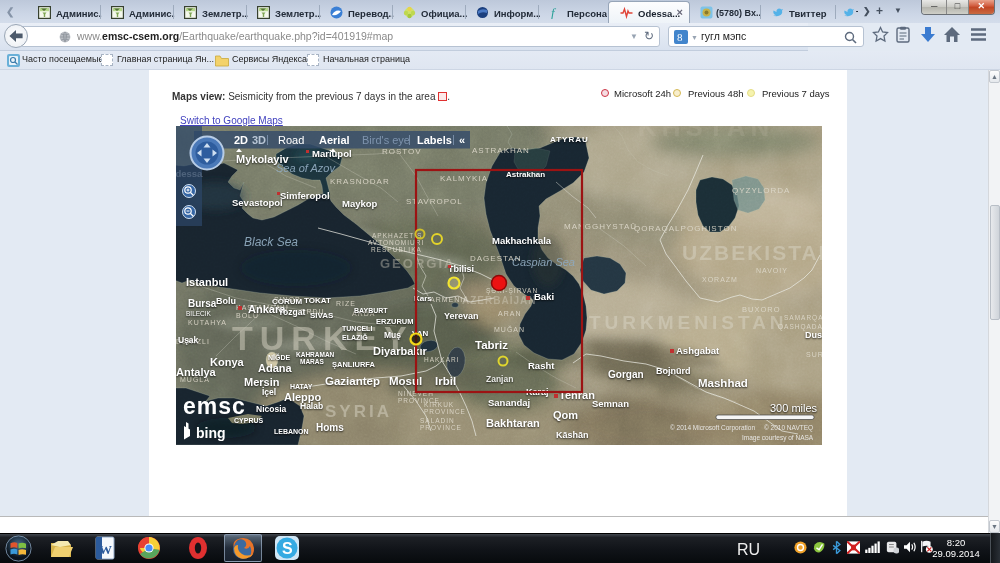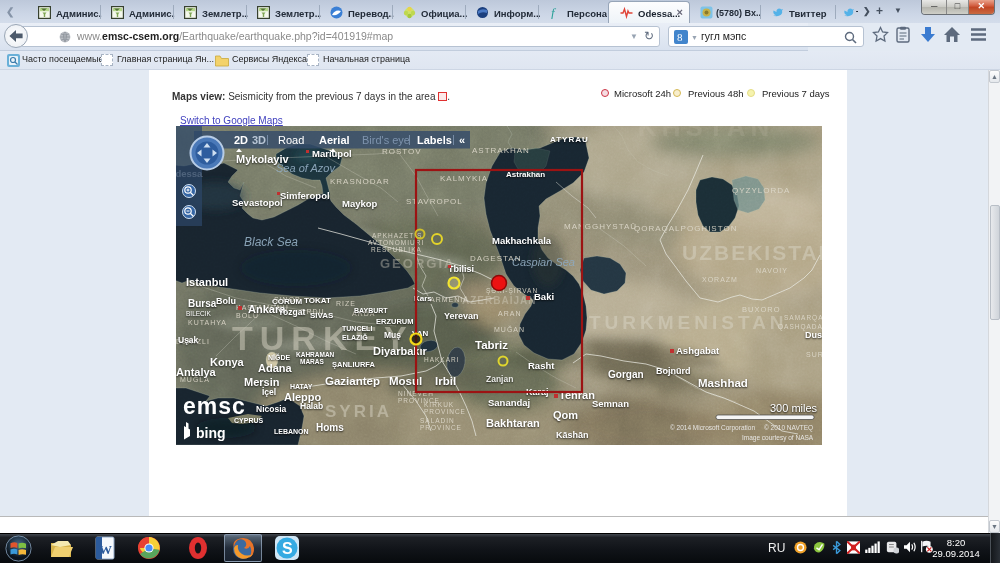--- a/index.html
+++ b/index.html
@@ -623,21 +623,21 @@
 <svg class="tico" style="left:230px" viewBox="0 0 26 26">
       <circle cx="13" cy="14" r="10" fill="#3b6aa0"></circle>
       <path d="M13 3 Q22 3 24 13 Q24.5 20 19 23 Q23 17 20 11 Q18 15 14 13 Q18 10 15 6 Q12 3 8 5 Q4 8 4 13 Q2 7 7 4.5 Q10 3 13 3Z" fill="#e8742a"></path>
       <path d="M4 13 Q4 21 11 23.5 Q18 25 23 19 Q17 22 12 19 Q7 16 8 10 Q5 10 4 13Z" fill="#f59a2c"></path>
     </svg>
 <svg class="tico" style="left:274px" viewBox="0 0 26 26">
       <rect x="1" y="1" width="24" height="24" rx="5" fill="#cfe6f5"></rect>
       <circle cx="13" cy="13" r="10.5" fill="#35aae2"></circle>
       <text x="8" y="19" font-size="16" font-weight="bold" fill="#fff">S</text>
     </svg>
-<span class="trtxt" style="left:768px;font-size:12px">RU</span>
+<span class="trtxt" style="left:737px;font-size:16px">RU</span>
 <svg style="position:absolute;left:794px;top:541px" width="13" height="13" viewBox="0 0 15 15">
       <circle cx="7.5" cy="7.5" r="7" fill="#f0a22a"></circle>
       <circle cx="7.5" cy="7.5" r="3.4" fill="none" stroke="#fff" stroke-width="1.6"></circle>
     </svg>
 <svg style="position:absolute;left:813px;top:541px" width="13" height="13" viewBox="0 0 15 15">
       <path d="M2 4 Q7 -1 13 3 Q14 9 8 13 Q3 14 1 9 Q1 6 2 4Z" fill="#8cc63f"></path>
       <path d="M4 8 L7 10 L11 4" stroke="#fff" stroke-width="1.6" fill="none"></path>
     </svg>
 <svg style="position:absolute;left:831px;top:540px" width="11" height="15" viewBox="0 0 13 17">
       <path d="M6.5 1 L6.5 16 M6.5 1 L10.5 5 L2.5 11 M6.5 16 L10.5 12 L2.5 6" stroke="#3a9ad9" stroke-width="1.6" fill="none"></path>

